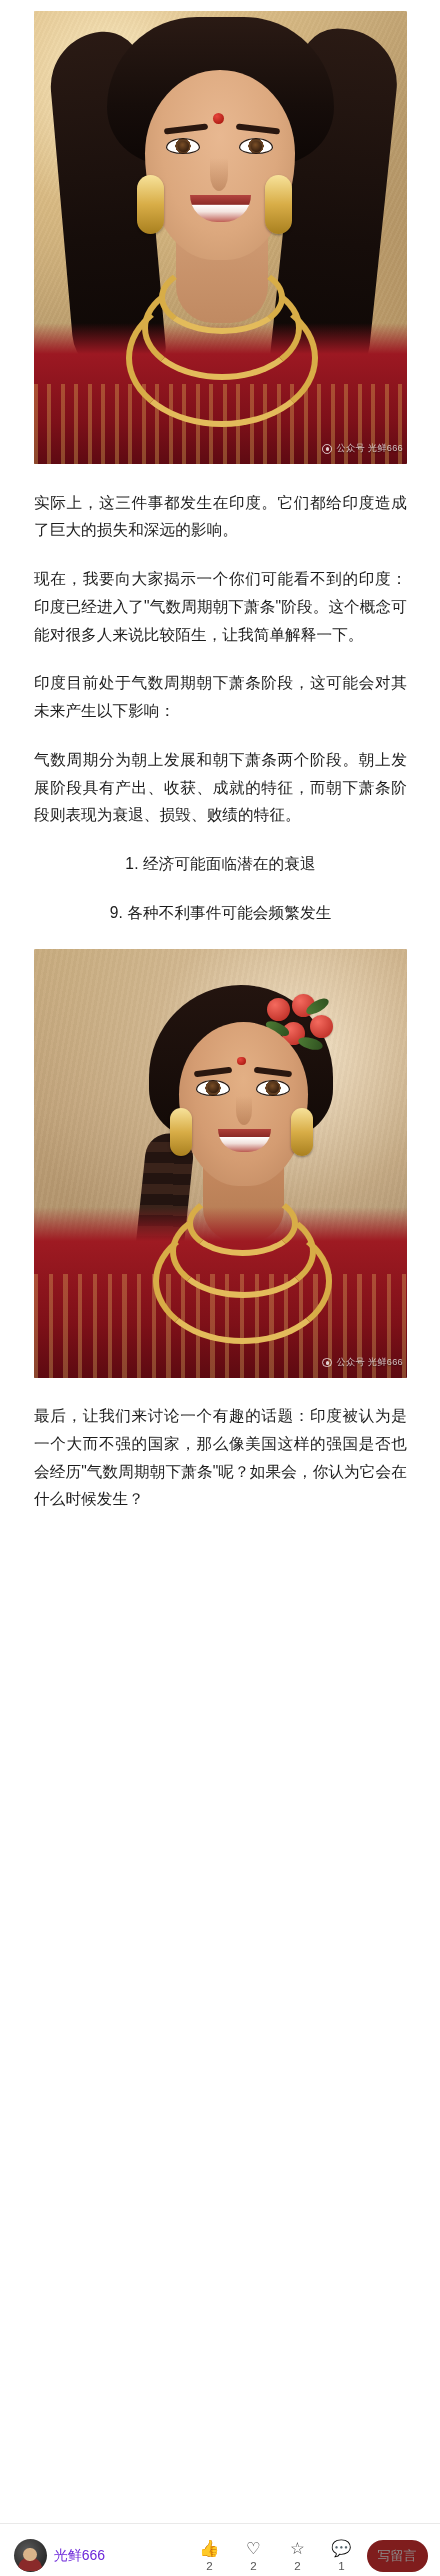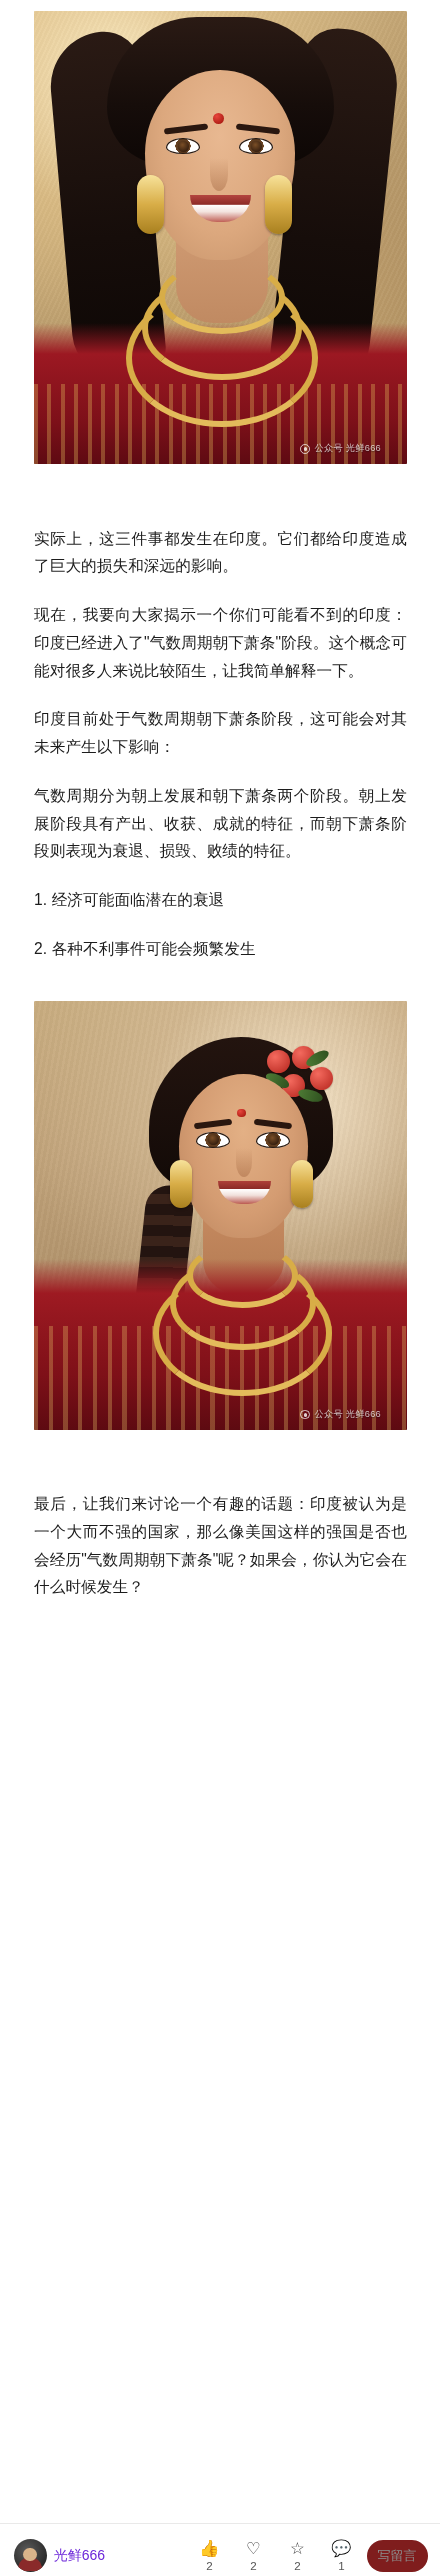--- a/index.html
+++ b/index.html
@@ -146,51 +146,51 @@
     background: linear-gradient(90deg,#4d7a34,#2f5220); }
   .neck-2 { position: absolute; left: 169px; top: 213px; width: 81px; height: 80px;
     background: linear-gradient(180deg,#c5895f 0%,#b27a52 100%); border-radius: 0 0 34px 34px; }
   .saree-2 { position: absolute; left: 0; right: 0; bottom: 0; height: 171px;
     background: linear-gradient(180deg, rgba(150,20,28,0) 0%, #9e1a22 20%, #7e1018 68%, #5d0a11 100%); }
   .saree-2:after { content:""; position:absolute; left:0; right:0; bottom:0; height:104px;
     background: repeating-linear-gradient(90deg, rgba(232,196,104,.32) 0 4.3px, rgba(0,0,0,0) 4.3px 14.7px); }
 
   .watermark {
     position: absolute;
-    right: 26px; bottom: 8.6px;
+    right: 4px; bottom: 8.6px;
     display: flex; align-items: center; gap: 4.3px;
     color: rgba(255,255,255,.72);
     font-size: 9.2px;
     text-shadow: 0 0.6px 1.2px rgba(0,0,0,.45);
     letter-spacing: 0.3px;
   }
   .wm-dot {
     width: 9.8px; height: 9.8px; border-radius: 50%;
     border: 1px solid rgba(255,255,255,.75);
     position: relative; flex: none;
   }
   .wm-dot:after {
     content: ""; position: absolute; left: 2.4px; top: 2.4px;
     width: 3.7px; height: 3.7px; border-radius: 50%; background: rgba(255,255,255,.8);
   }
 
   
-  .content { padding: 16px 34px; margin-top: 20px; }
+  .content { padding: 0 34px; }
   p.para {
     margin: 0;
     padding-top: 21px;
     font-size: 15.6px;
     line-height: 1.78;
     color: #1c1c1c;
     text-align: justify;
     letter-spacing: 0.1px;
     word-break: break-word;
   }
   p.para.first { padding-top: 24.5px; }
-  ol.list { margin: 0; padding: 0; list-style: none; }
+  ol.list { margin: 0; padding: 0; list-style: none; text-align: center; }
   ol.list li {
     padding-top: 21px;
     font-size: 15.6px;
     line-height: 1.78;
     color: #1c1c1c;
     letter-spacing: 0.1px;
   }
 
   
   .bottom-bar {
@@ -283,21 +283,21 @@
   </div>
 
   <div class="content">
     <p class="para first">实际上，这三件事都发生在印度。它们都给印度造成了巨大的损失和深远的影响。</p>
     <p class="para">现在，我要向大家揭示一个你们可能看不到的印度：印度已经进入了"气数周期朝下萧条"阶段。这个概念可能对很多人来说比较陌生，让我简单解释一下。</p>
     <p class="para">印度目前处于气数周期朝下萧条阶段，这可能会对其未来产生以下影响：</p>
     <p class="para">气数周期分为朝上发展和朝下萧条两个阶段。朝上发展阶段具有产出、收获、成就的特征，而朝下萧条阶段则表现为衰退、损毁、败绩的特征。</p>
 
     <ol class="list">
       <li>1. 经济可能面临潜在的衰退</li>
-      <li>2. 各种不利事件可能会频繁发生</li>
+      <li>9. 各种不利事件可能会频繁发生</li>
     </ol>
 
   </div>
 
   <div class="figure figure-2">
     <div class="portrait">
       <div class="bg-2"></div>
       <div class="hair-2"></div>
       <div class="braid-2"></div>
       <div class="flowers-2">

